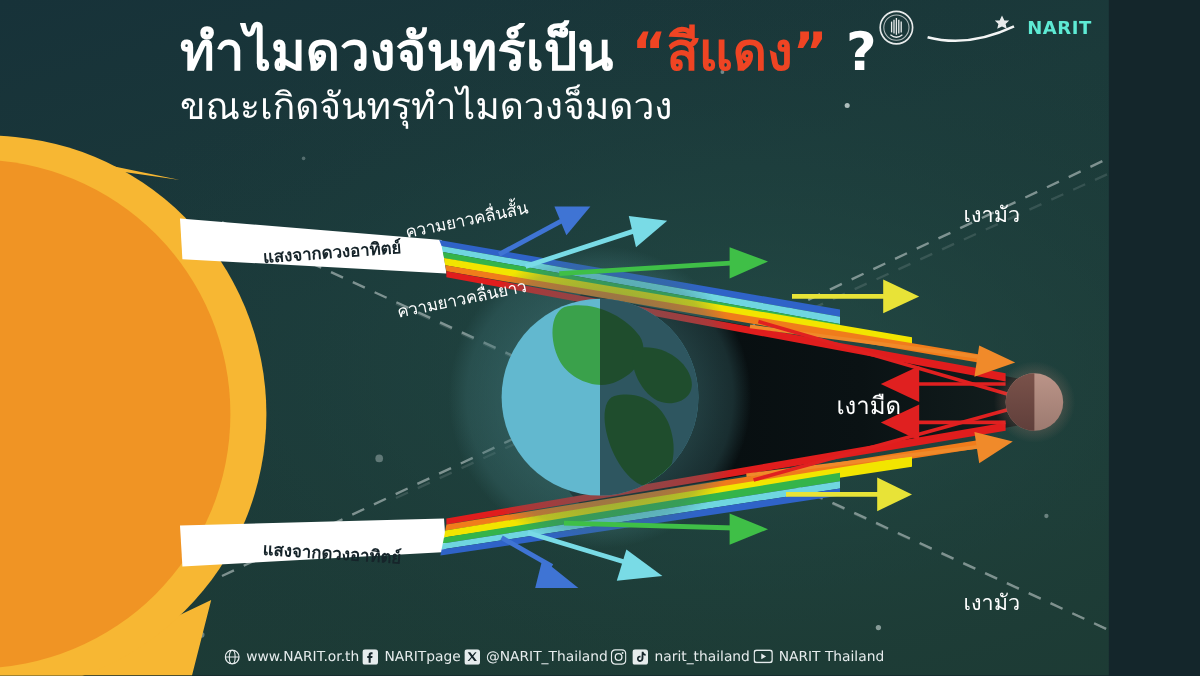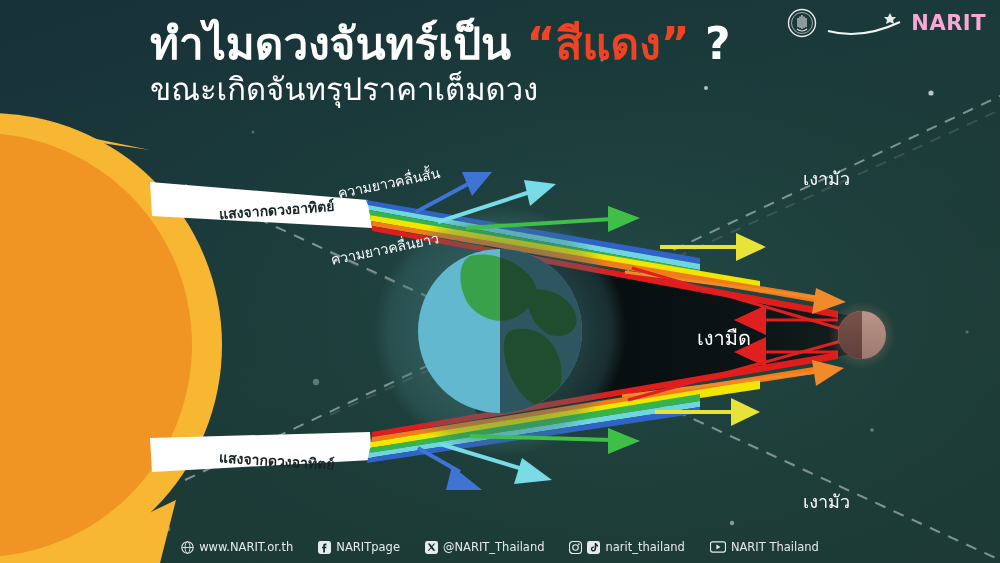--- a/index.html
+++ b/index.html
@@ -1,21 +1,21 @@
 <!DOCTYPE html>
 <html><head>
 <meta charset="utf-8">
 <style>
   * { margin:0; padding:0; box-sizing:border-box; }
   html,body { width:1000px; height:563px; overflow:hidden; }
   body {
     font-family:"DejaVu Sans","Liberation Sans",sans-serif;
     background:#14262b;
   }
-  #stage { position:relative; width:1000px; height:563px; overflow:hidden; }
+  #stage { position:relative; width:924px; height:563px; overflow:hidden; }
   #bg { position:absolute; inset:0; }
 
   
   .title-wrap {
     position:absolute; left:150px; top:22px; z-index:40;
     line-height:1.0;
   }
   .title-main {
     font-size:44px; font-weight:bold; color:#ffffff;
     letter-spacing:0px; white-space:nowrap;
@@ -25,21 +25,21 @@
     margin-top:8px; font-size:31px; color:#ffffff; font-weight:500;
     white-space:nowrap;
   }
 
   
   .logo-wrap {
     position:absolute; right:14px; top:8px; z-index:40;
     display:flex; align-items:center; gap:9px;
   }
   .logo-narit {
-    color:#f9a8d4; font-size:21px; font-weight:bold; letter-spacing:0.5px;
+    color:#5eead4; font-size:15px; font-weight:bold; letter-spacing:0.5px;
   }
 
   
   .lbl {
     position:absolute; z-index:32; color:#ffffff; white-space:nowrap;
     font-size:18px;
   }
   .lbl-penumbra-top { left:803px; top:164px; }
   .lbl-penumbra-bottom { left:803px; top:487px; }
   .lbl-umbra { left:697px; top:322px; font-size:20px; }
@@ -49,21 +49,21 @@
   .band-text {
     position:absolute; z-index:34; color:#16242a; font-size:14px;
     font-weight:600; white-space:nowrap;
   }
   .band-text-top { left:219px; top:199px; transform:rotate(-4.2deg); }
   .band-text-bottom { left:219px; top:450px; transform:rotate(3.6deg); }
 
   
   .footer {
     position:absolute; left:0; right:0; bottom:9px; z-index:40;
-    display:flex; justify-content:center; align-items:center; gap:25px;
+    display:flex; justify-content:center; align-items:center; gap:3px;
     color:#e6eced; font-size:11.5px;
   }
   .f-item { display:flex; align-items:center; gap:5px; white-space:nowrap; }
   .f-ico { display:inline-flex; align-items:center; justify-content:center; }
 </style>
 </head>
 <body>
 
 <div id="stage">
 
@@ -261,21 +261,21 @@
       <circle cx="862" cy="335" r="34" fill="url(#moonHalo)"></circle>
       <circle cx="862" cy="335" r="24" fill="url(#moonLight)"></circle>
       <path d="M 862,311 A 24,24 0 0 0 862,359 Z" fill="url(#moonDark)"></path>
     </g>
   </svg>
 
   <div class="title-wrap">
     <div class="title-main">
       <span>ทำไมดวงจันทร์เป็น </span><span class="hl">“สีแดง”</span><span> ?</span>
     </div>
-    <div class="title-sub">ขณะเกิดจันทรุปราคาเต็มดวง</div>
+    <div class="title-sub">ขณะเกิดจันทรุทำไมดวงจ็มดวง</div>
   </div>
 
   <div class="logo-wrap">
     <svg width="30" height="30" viewBox="0 0 30 30">
       <circle cx="15" cy="15" r="13.5" fill="none" stroke="#ffffff" stroke-width="1.4" opacity="0.9"></circle>
       <circle cx="15" cy="15" r="10.5" fill="none" stroke="#ffffff" stroke-width="0.9" opacity="0.65"></circle>
       <g stroke="#ffffff" stroke-width="1.1" opacity="0.9">
         <line x1="15" y1="7" x2="15" y2="21"></line>
         <line x1="11" y1="10" x2="11" y2="19"></line>
         <line x1="19" y1="10" x2="19" y2="19"></line>

